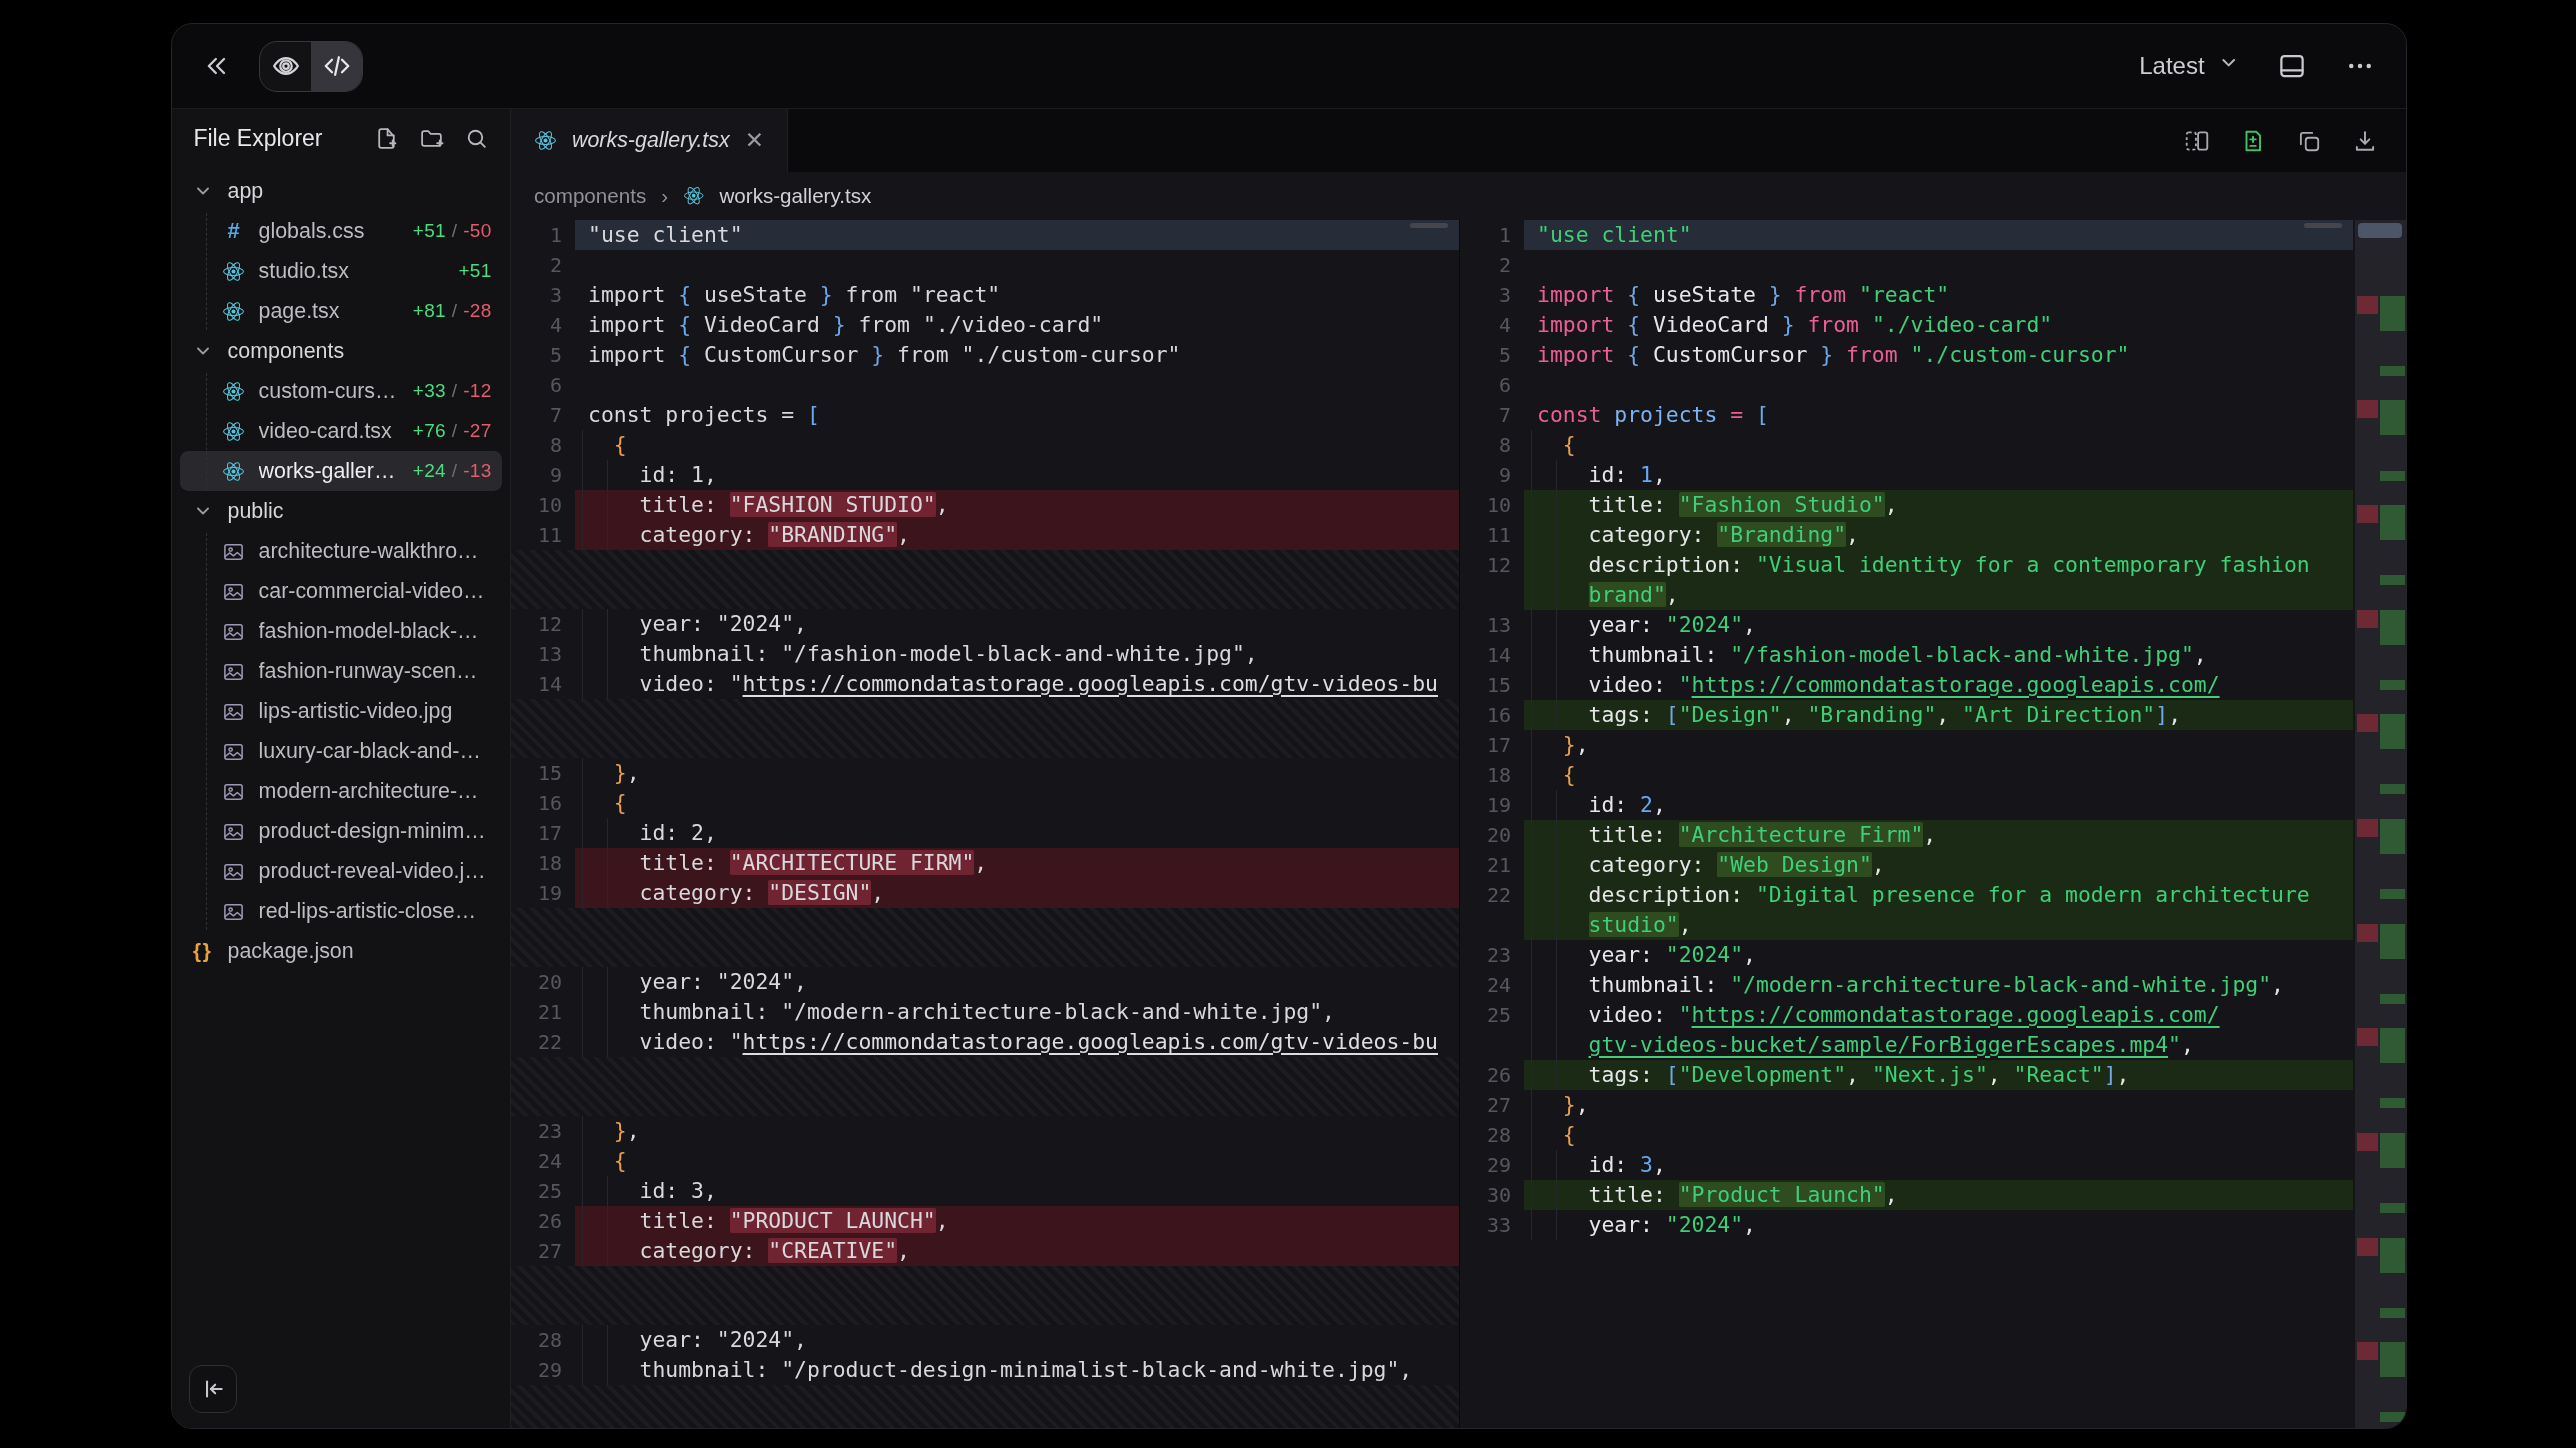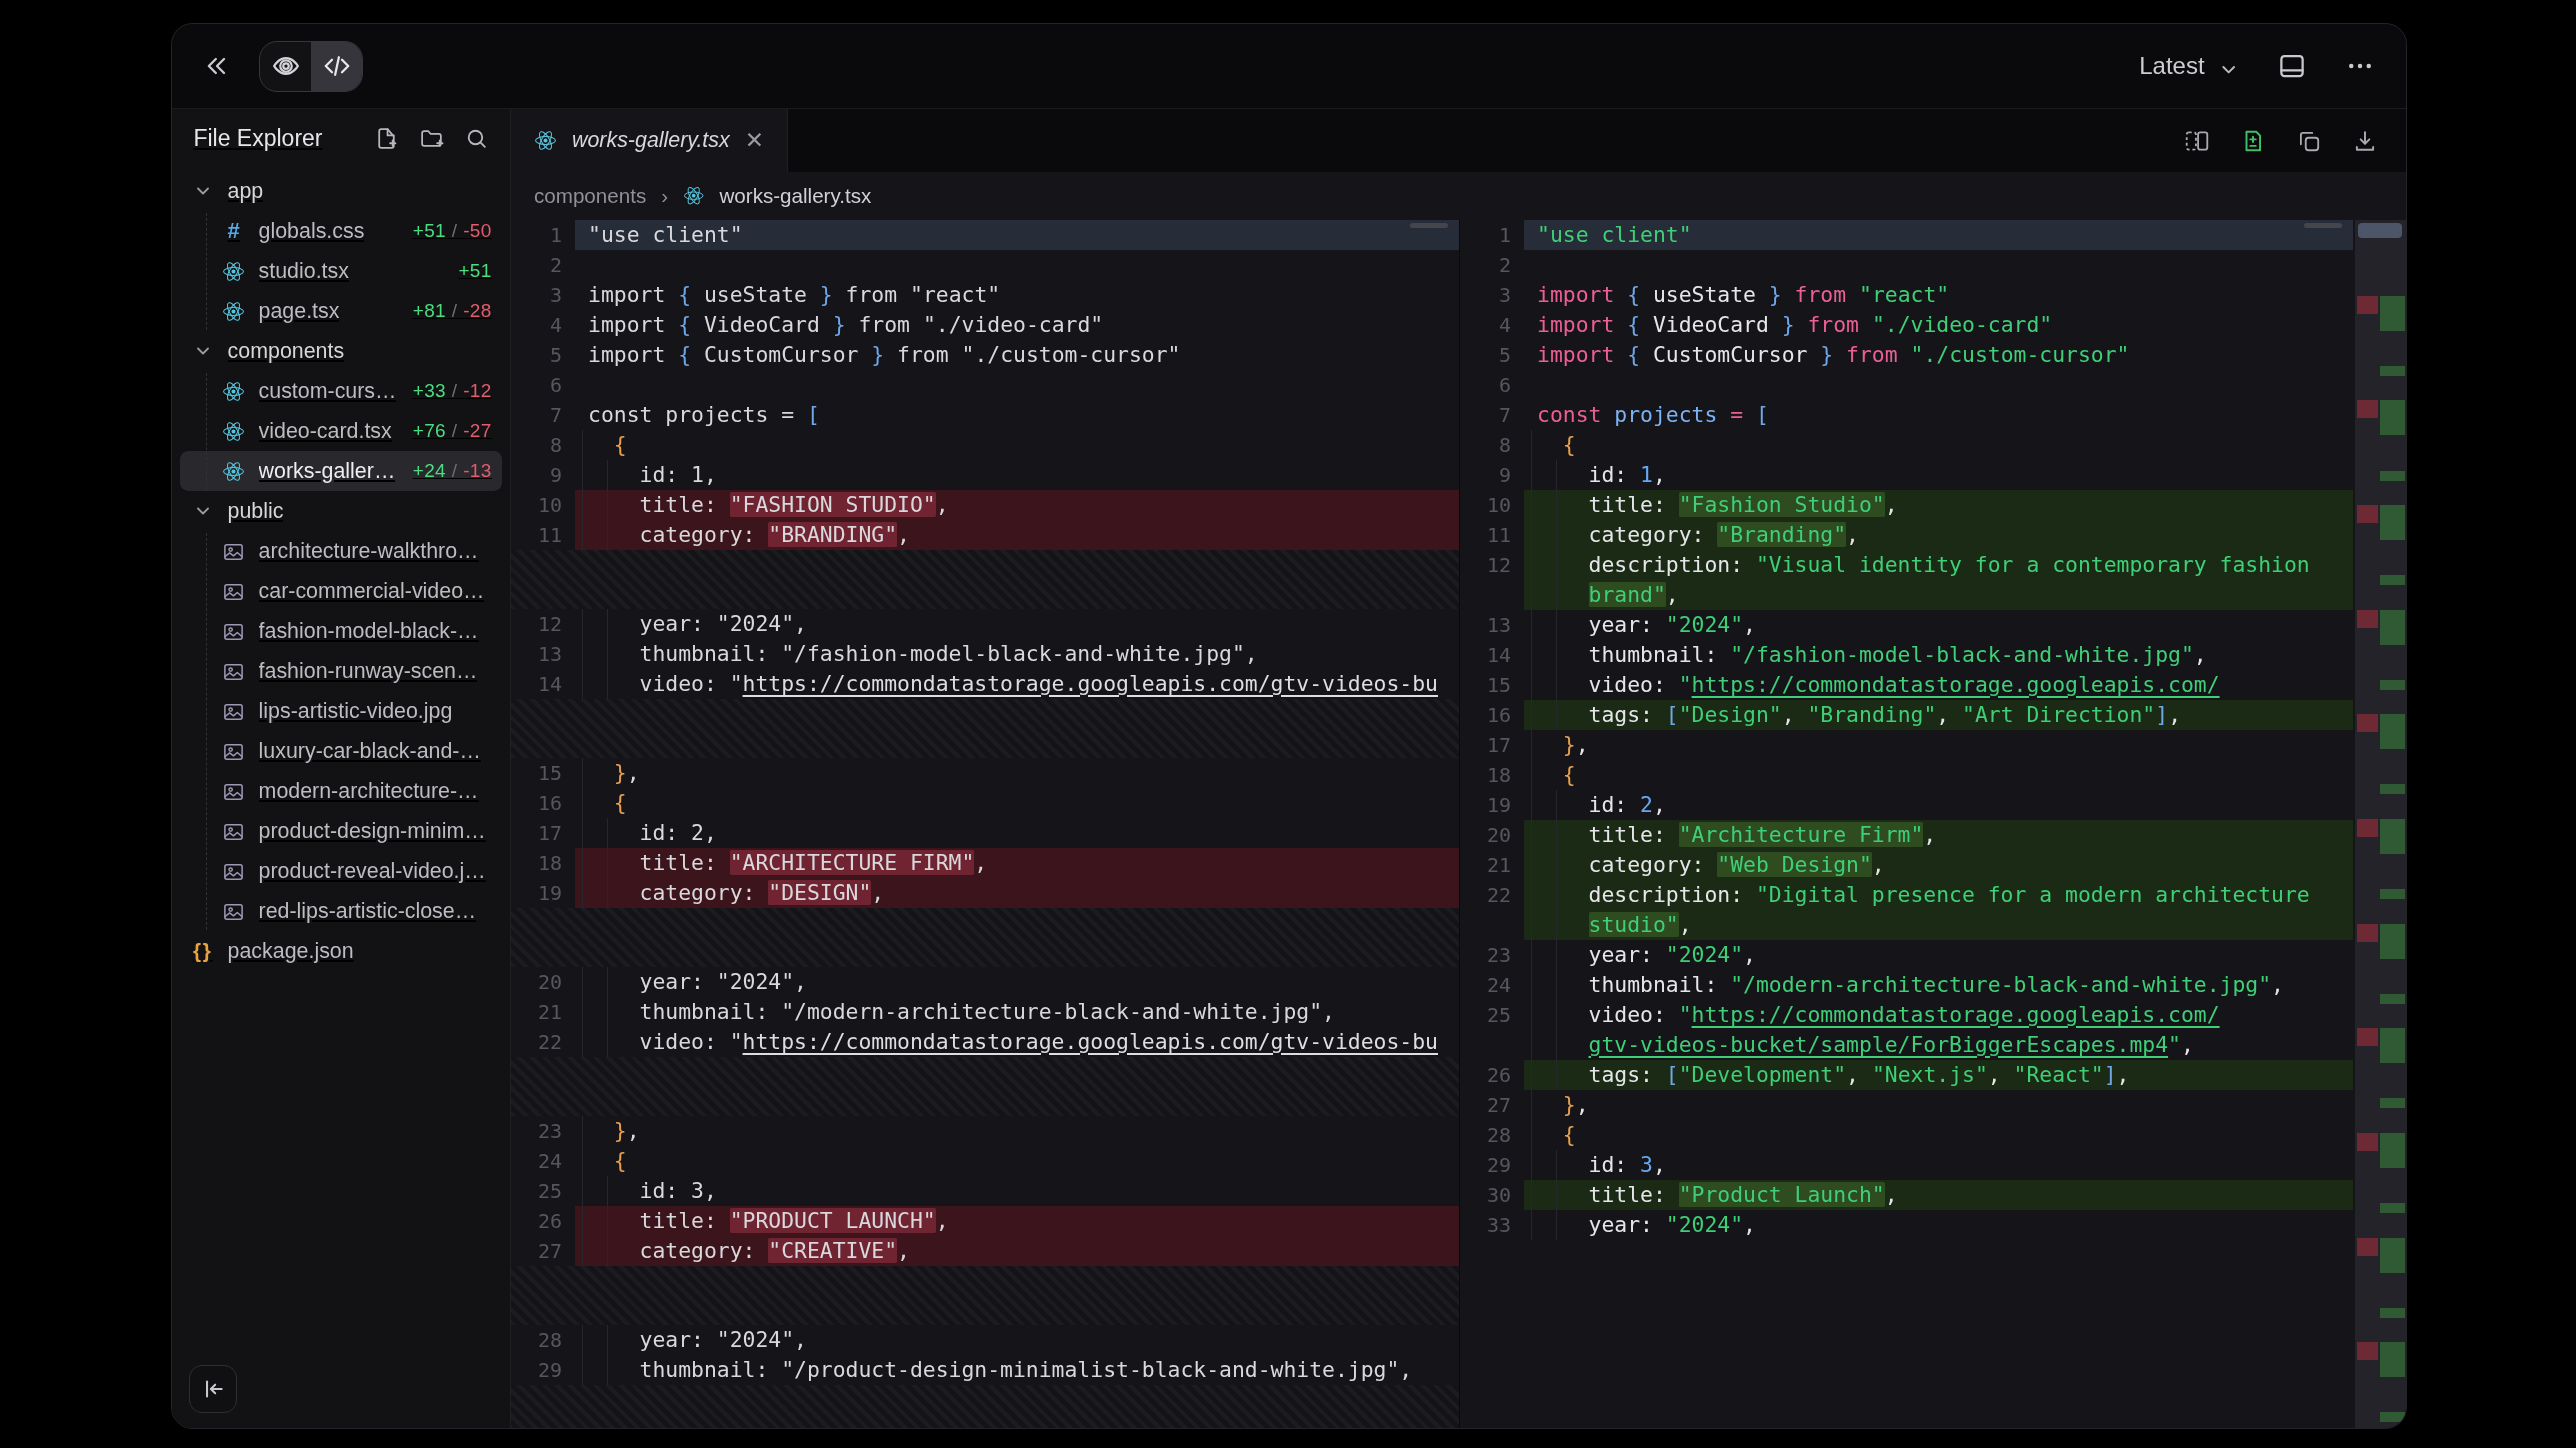--- a/index.html
+++ b/index.html
@@ -8,25 +8,25 @@
     border:0.8px solid #242429;border-radius:21.4px;overflow:hidden;display:flex;flex-direction:column;box-sizing:border-box;}
   
   .toolbar{height:84px;flex:none;display:flex;align-items:center;justify-content:space-between;
     padding:0 31px;border-bottom:0.8px solid #1b1b1f;}
   .tb-left{display:flex;align-items:center;gap:28px;}
   .icon-btn{display:flex;align-items:center;justify-content:center;background:none;border:none;padding:0;cursor:pointer;}
   .toggle{display:flex;border:0.8px solid #36363c;border-radius:18px;overflow:hidden;background:#121215;}
   .toggle .seg{width:51px;height:49px;display:flex;align-items:center;justify-content:center;}
   .toggle .seg.active{background:#35353b;}
   .tb-right{display:flex;align-items:center;gap:38px;color:#cdcdd3;font-size:24px;}
-  .latest{display:flex;align-items:flex-end;gap:13px;cursor:pointer;}
+  .latest{display:flex;align-items:flex-start;gap:13px;cursor:pointer;}
   svg{display:block;}
   
   .main{flex:1;display:flex;min-height:0;}
-  .sidebar{width:338px;flex:none;background:#121215;border-right:0.8px solid #1f1f24;display:flex;flex-direction:column;position:relative;text-decoration:underline;}
+  .sidebar{width:338px;flex:none;background:#121215;border-right:0.8px solid #1f1f24;display:flex;flex-direction:column;position:relative;}
   .sb-head{height:59px;flex:none;display:flex;align-items:center;padding:0 21.4px;gap:20px;}
   .sb-title{flex:1;font-size:23px;color:#e7e7eb;}
   .tree{flex:1;overflow:hidden;padding:3.3px 8.2px 0 8.2px;font-size:21.4px;color:#bcbcc3;}
   .trow{height:40px;display:flex;align-items:center;gap:12.4px;padding:0 10px;border-radius:8.2px;cursor:pointer;white-space:nowrap;}
   .trow.folder{color:#d6d6db;}
   .trow.sel{background:#28282d;color:#eeeef2;}
   .tlabel{overflow:hidden;text-overflow:clip;}
   .stats{margin-left:auto;font-size:19px;letter-spacing:0.4px;}
   .sadd{color:#4ade80;}.sdel{color:#e25d6d;}.sslash{color:#6d6d75;}
   .kids{position:relative;}

